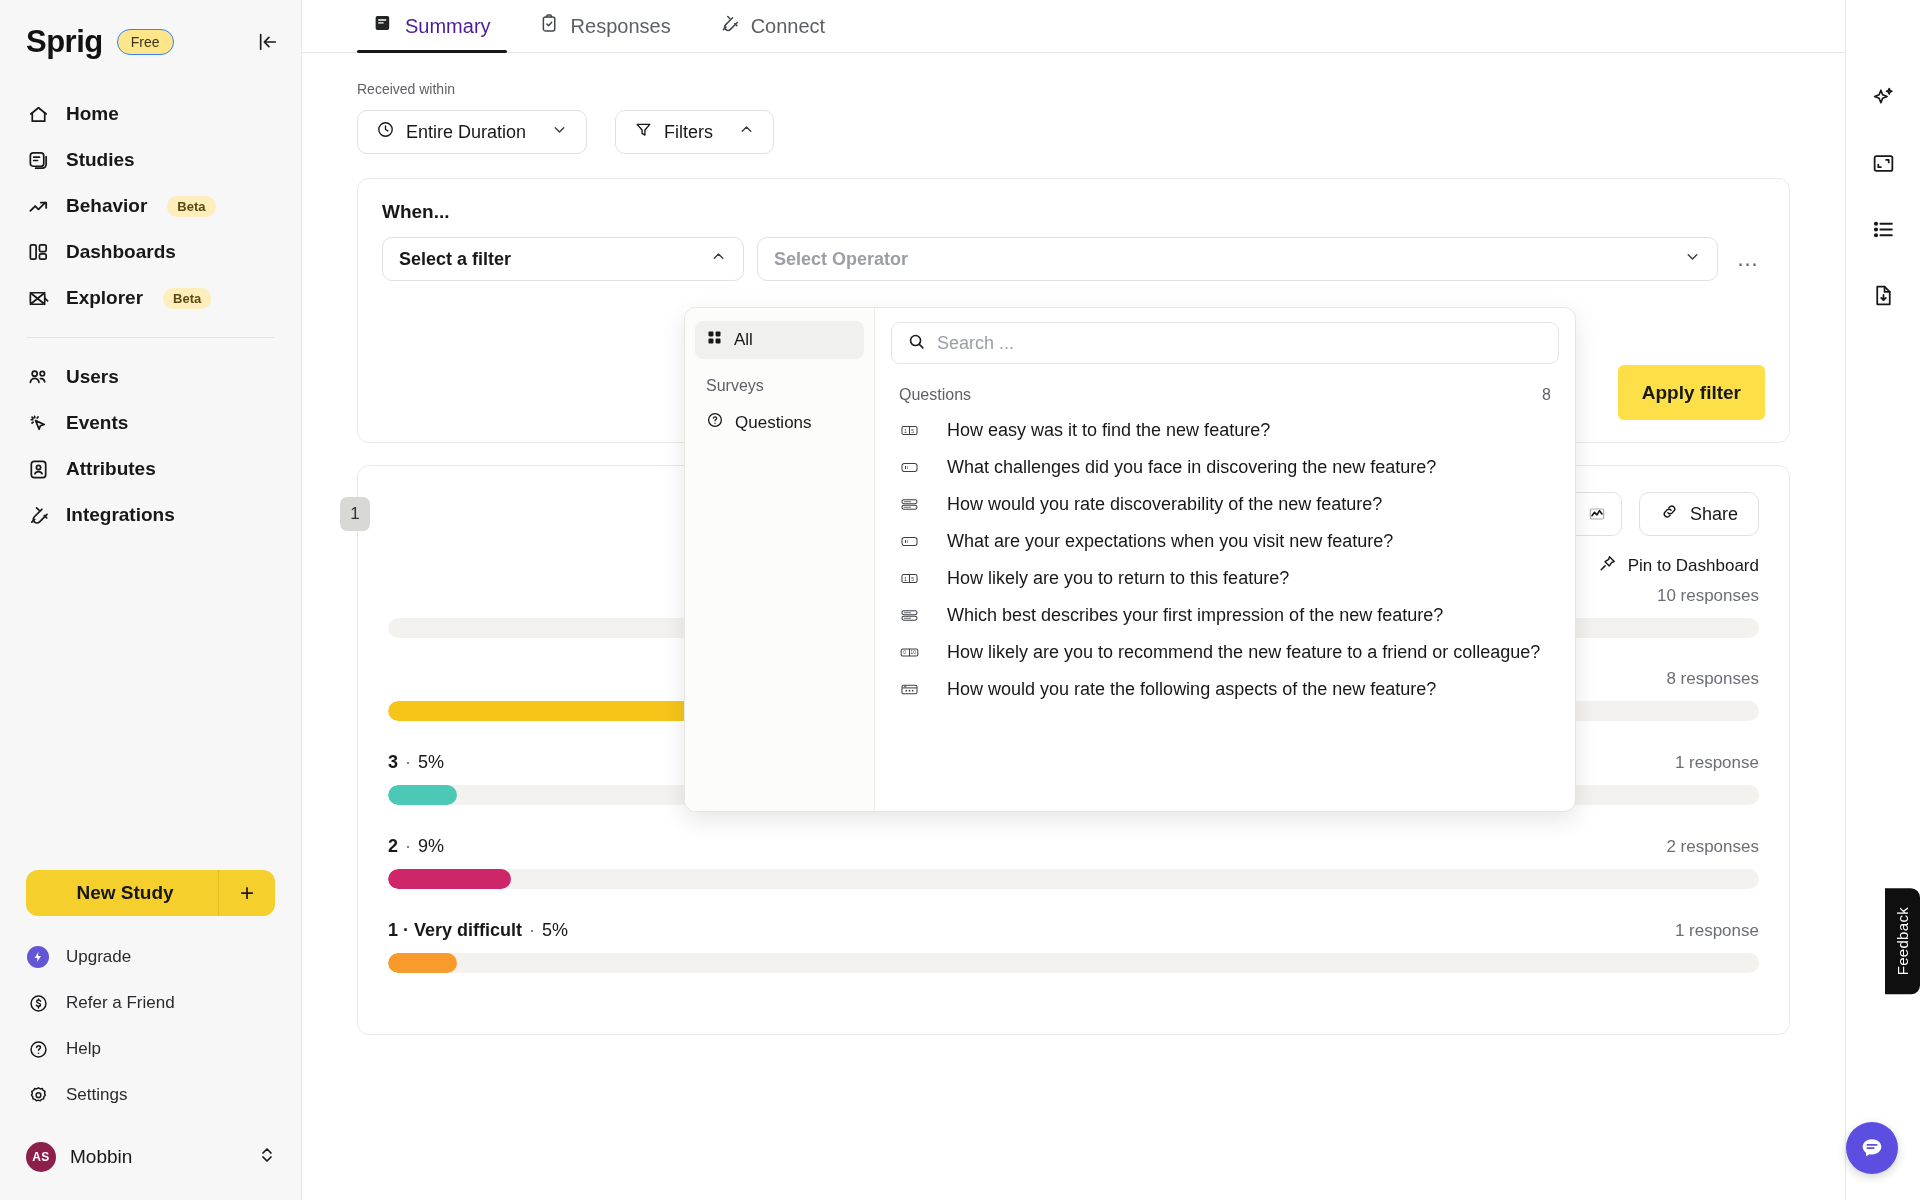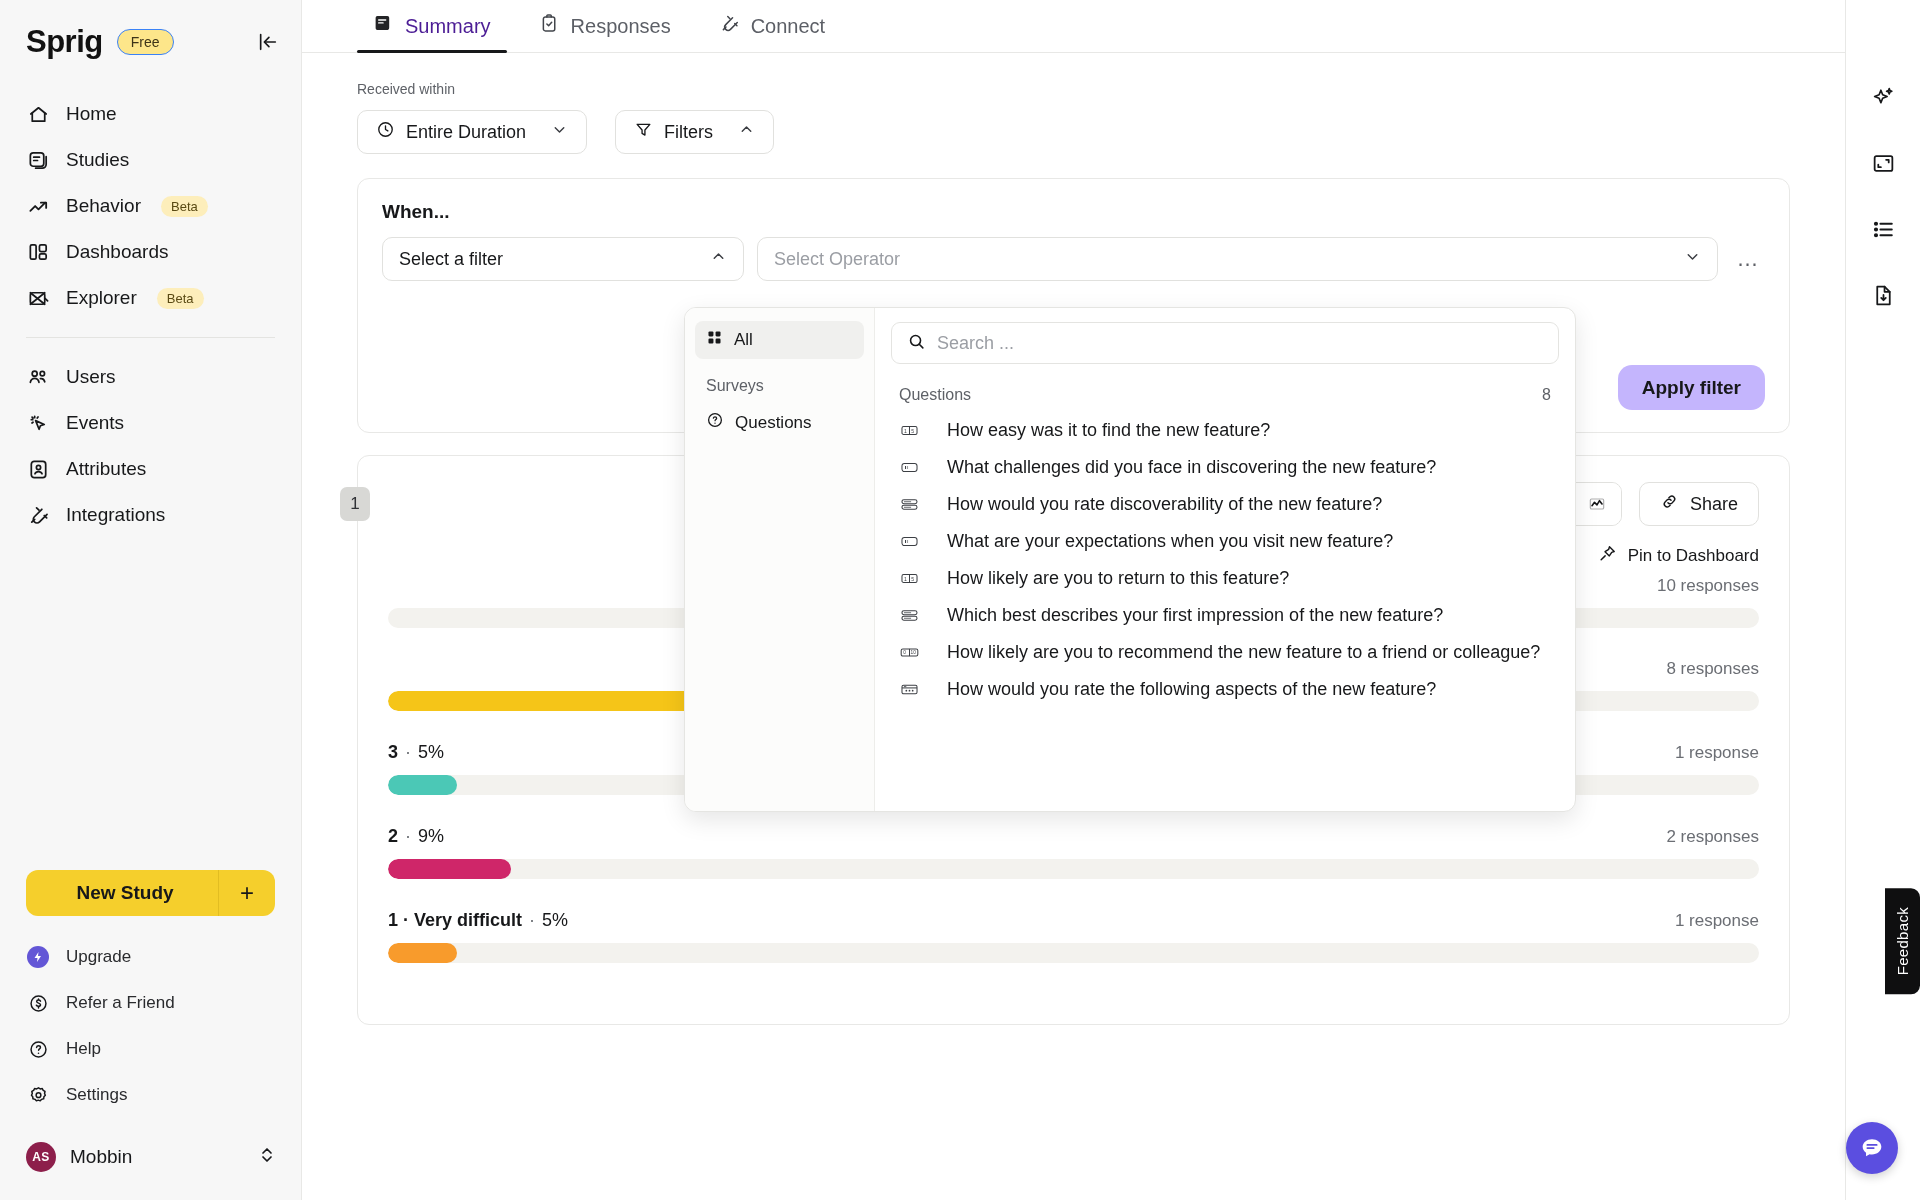--- a/index.html
+++ b/index.html
@@ -27,21 +27,21 @@
     border: 1px solid #3b82f6;
     border-radius: 20px; font-size: 14px; padding: 4px 13px;
     font-weight: 400;
   }
   .collapse-btn { margin-left: auto; color: #1a1a1a; display:flex; align-items:center; cursor:pointer; }
 
   .nav { margin-top: 24px; display: flex; flex-direction: column; }
   .nav-item {
     display: flex; align-items: center; gap: 16px;
     padding: 11px 26px; cursor: pointer;
-    font-size: 19px; color: #17181a; font-weight: 400;
+    font-size: 19px; color: #17181a; font-weight: 700;
   }
   .nav-ico { width: 24px; height: 24px; flex: 0 0 24px; display:flex; align-items:center; justify-content:center; }
   .nav-ico svg { display:block; }
   .badge-beta {
     background: #fdeebb; color: #5a4a14;
     border-radius: 20px; font-size: 13px; padding: 3px 10px; margin-left: 4px;
   }
   .nav-sep { height: 1px; background: #e4e4e1; margin: 16px 26px 16px 26px; }
 
   .sb-bottom { margin-top: auto; padding-bottom: 18px; }
@@ -103,31 +103,31 @@
 
   .filter-card {
     margin: 24px 55px 0 55px;
     border: 1px solid #e8e8e6; border-radius: 12px; background: #fff;
     padding: 22px 24px 22px 24px; position: relative; min-height: 230px;
   }
   .when-label { font-size: 19px; font-weight: 700; color: #17181a; margin-bottom: 14px; }
   .select-row { display: flex; gap: 13px; align-items: center; }
   .select-box {
     height: 44px; border: 1px solid #e1e1de; border-radius: 10px; background: #fff;
-    display: flex; align-items: center; padding: 0 16px; font-size: 18px; cursor: pointer;
+    display: flex; align-items: center; padding: 0 16px; font-size: 18px; cursor: pointer; font-weight: bold;
   }
   .select-filter { width: 362px; color: #17181a; }
   .select-operator { flex: 1; color: #9b9ea4; }
   .select-box .sel-chev { margin-left: auto; color: #3b3d42; }
   .dots-btn { width: 34px; text-align: center; color: #5e6167; font-size: 22px; cursor: pointer; letter-spacing:1px;}
 
   .apply-row { display: flex; justify-content: flex-end; margin-top: 84px; }
   .btn-apply {
-    background: #c4b5fd; border: none; border-radius: 14px;
-    padding: 0 24px; height: 45px; font-size: 19px; font-weight: 700;
+    background: #fde047; border: none; border-radius: 6px;
+    padding: 0 24px; height: 55px; font-size: 19px; font-weight: 700;
     color: #17181a; cursor: pointer; font-family: inherit;
   }
 
   
   .dropdown {
     position: absolute; left: 382px; top: 307px;
     width: 892px; height: 505px;
     background: #fff; border: 1px solid #e5e5e2; border-radius: 12px;
     box-shadow: 0 8px 24px rgba(0,0,0,.10);
     display: flex; overflow: hidden; z-index: 40;

